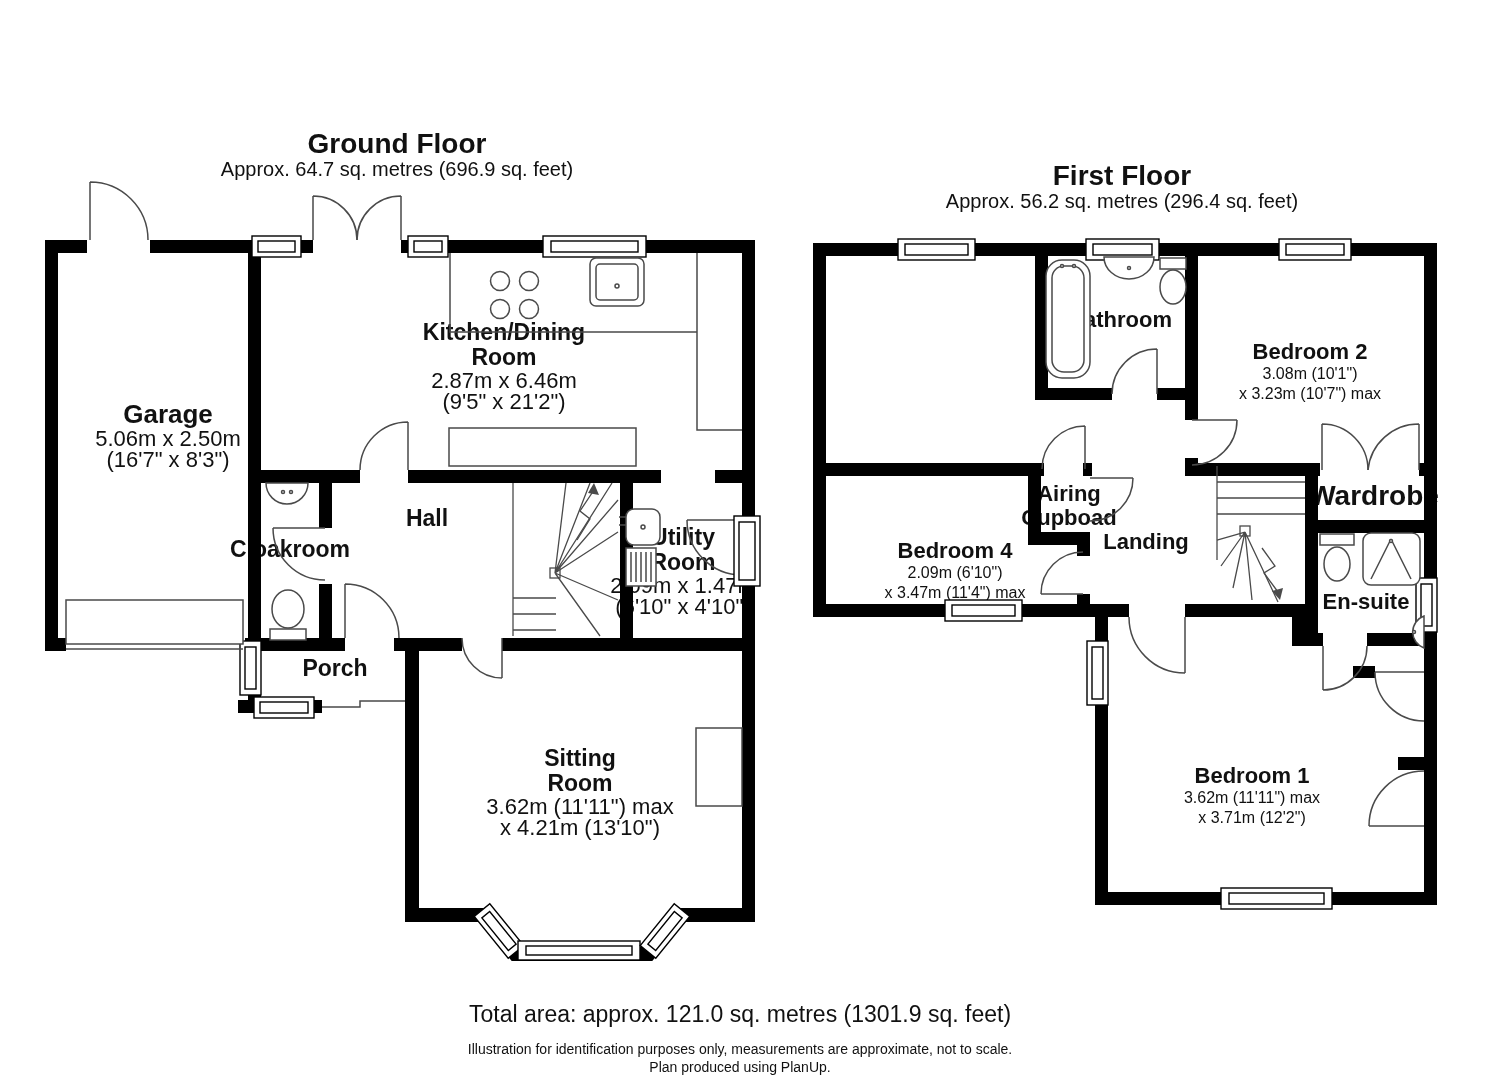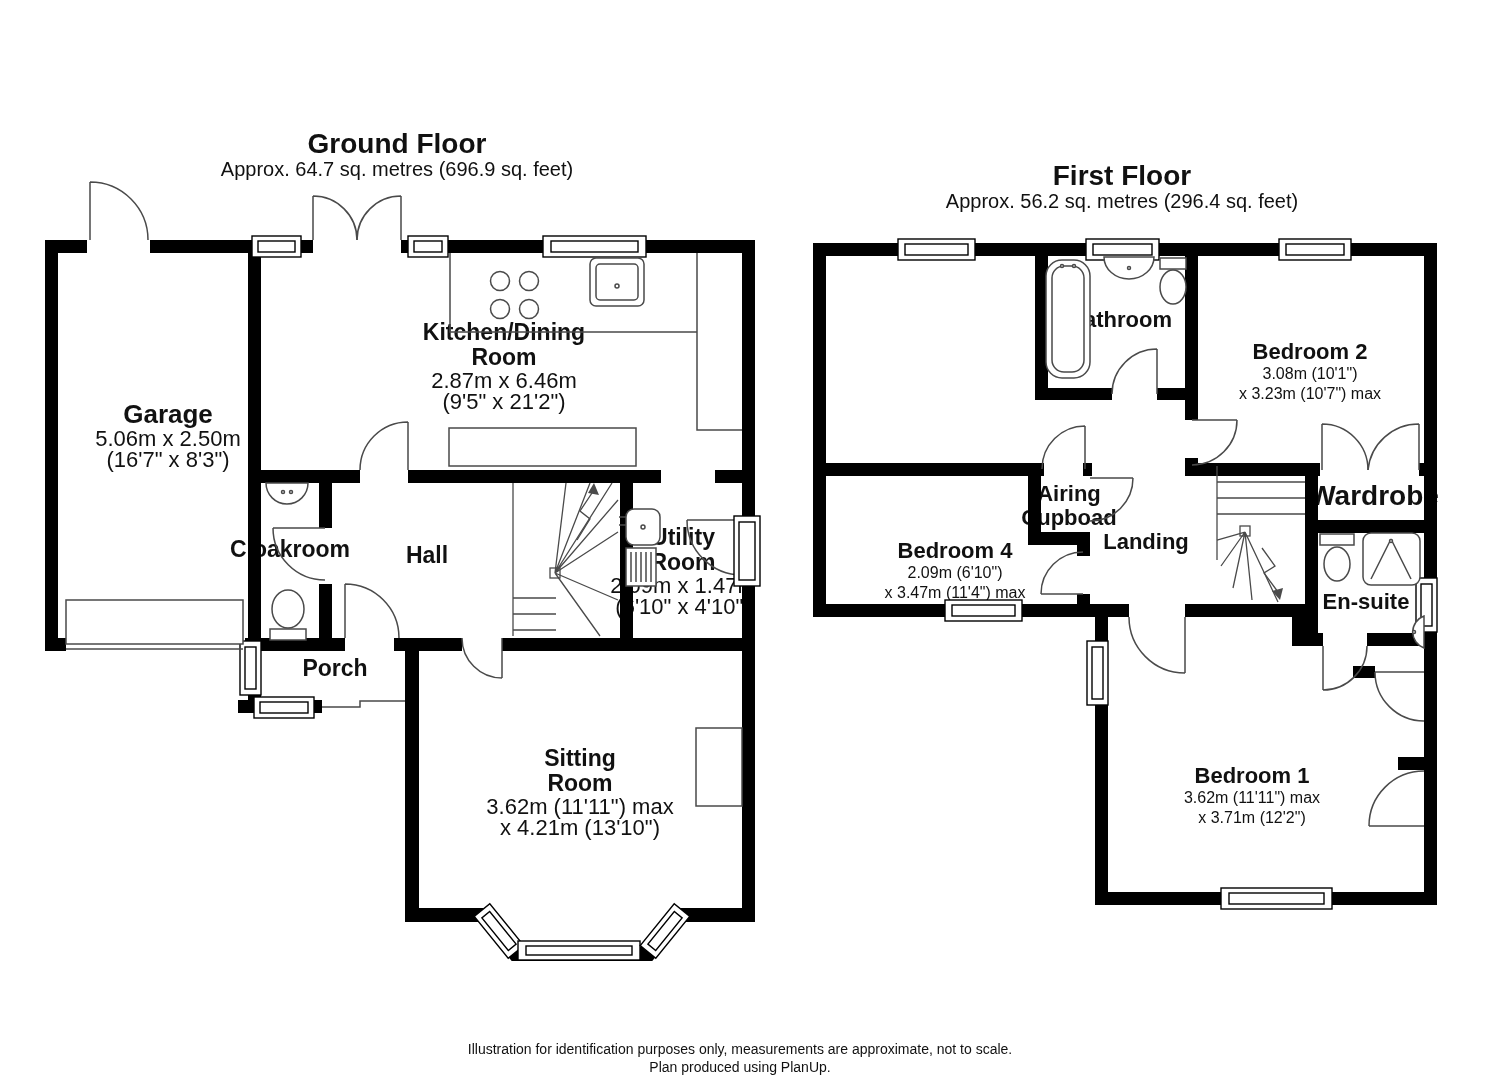--- a/index.html
+++ b/index.html
@@ -39,21 +39,21 @@
   </div>
   <div class="lbl" style="left:504px;top:320px">
     <div class="n23">Kitchen/Dining</div>
     <div class="n23">Room</div>
     <div class="d17">2.87m x 6.46m</div>
     <div class="d17">(9'5" x 21'2")</div>
   </div>
   <div class="lbl" style="left:290px;top:537px">
     <div class="n23">Cloakroom</div>
   </div>
-  <div class="lbl" style="left:427px;top:543px">
+  <div class="lbl" style="left:427px;top:506px">
     <div class="n23">Hall</div>
   </div>
   <div class="lbl" style="left:683px;top:525px">
     <div class="n23">Utility</div>
     <div class="n23">Room</div>
     <div class="d17">2.09m x 1.47m</div>
     <div class="d17">(6'10" x 4'10")</div>
   </div>
   <div class="lbl" style="left:335px;top:656px">
     <div class="n23">Porch</div>
@@ -90,20 +90,21 @@
   </div>
   <div class="lbl" style="left:1366px;top:590px">
     <div class="n22">En-suite</div>
   </div>
   <div class="lbl" style="left:1252px;top:764px">
     <div class="n22">Bedroom 1</div>
     <div class="d16">3.62m (11'11") max</div>
     <div class="d16">x 3.71m (12'2")</div>
   </div>
 
+  <div class="lbl f23" style="left:740px;top:1001px">Total area: approx. 121.0 sq. metres (1301.9 sq. feet)</div>
   <div class="lbl f14" style="left:740px;top:1040px">Illustration for identification purposes only, measurements are approximate, not to scale.</div>
   <div class="lbl f14" style="left:740px;top:1058px">Plan produced using PlanUp.</div>
 
   <svg class="plan-lines" width="1485" height="1080" viewBox="0 0 1485 1080">
 
     <g fill="#000">
       <rect x="45" y="240" width="42" height="13"></rect>
         <rect x="150" y="240" width="163" height="13"></rect>
       <rect x="401" y="240" width="354" height="13"></rect>
       <rect x="45" y="240" width="13" height="411"></rect>

